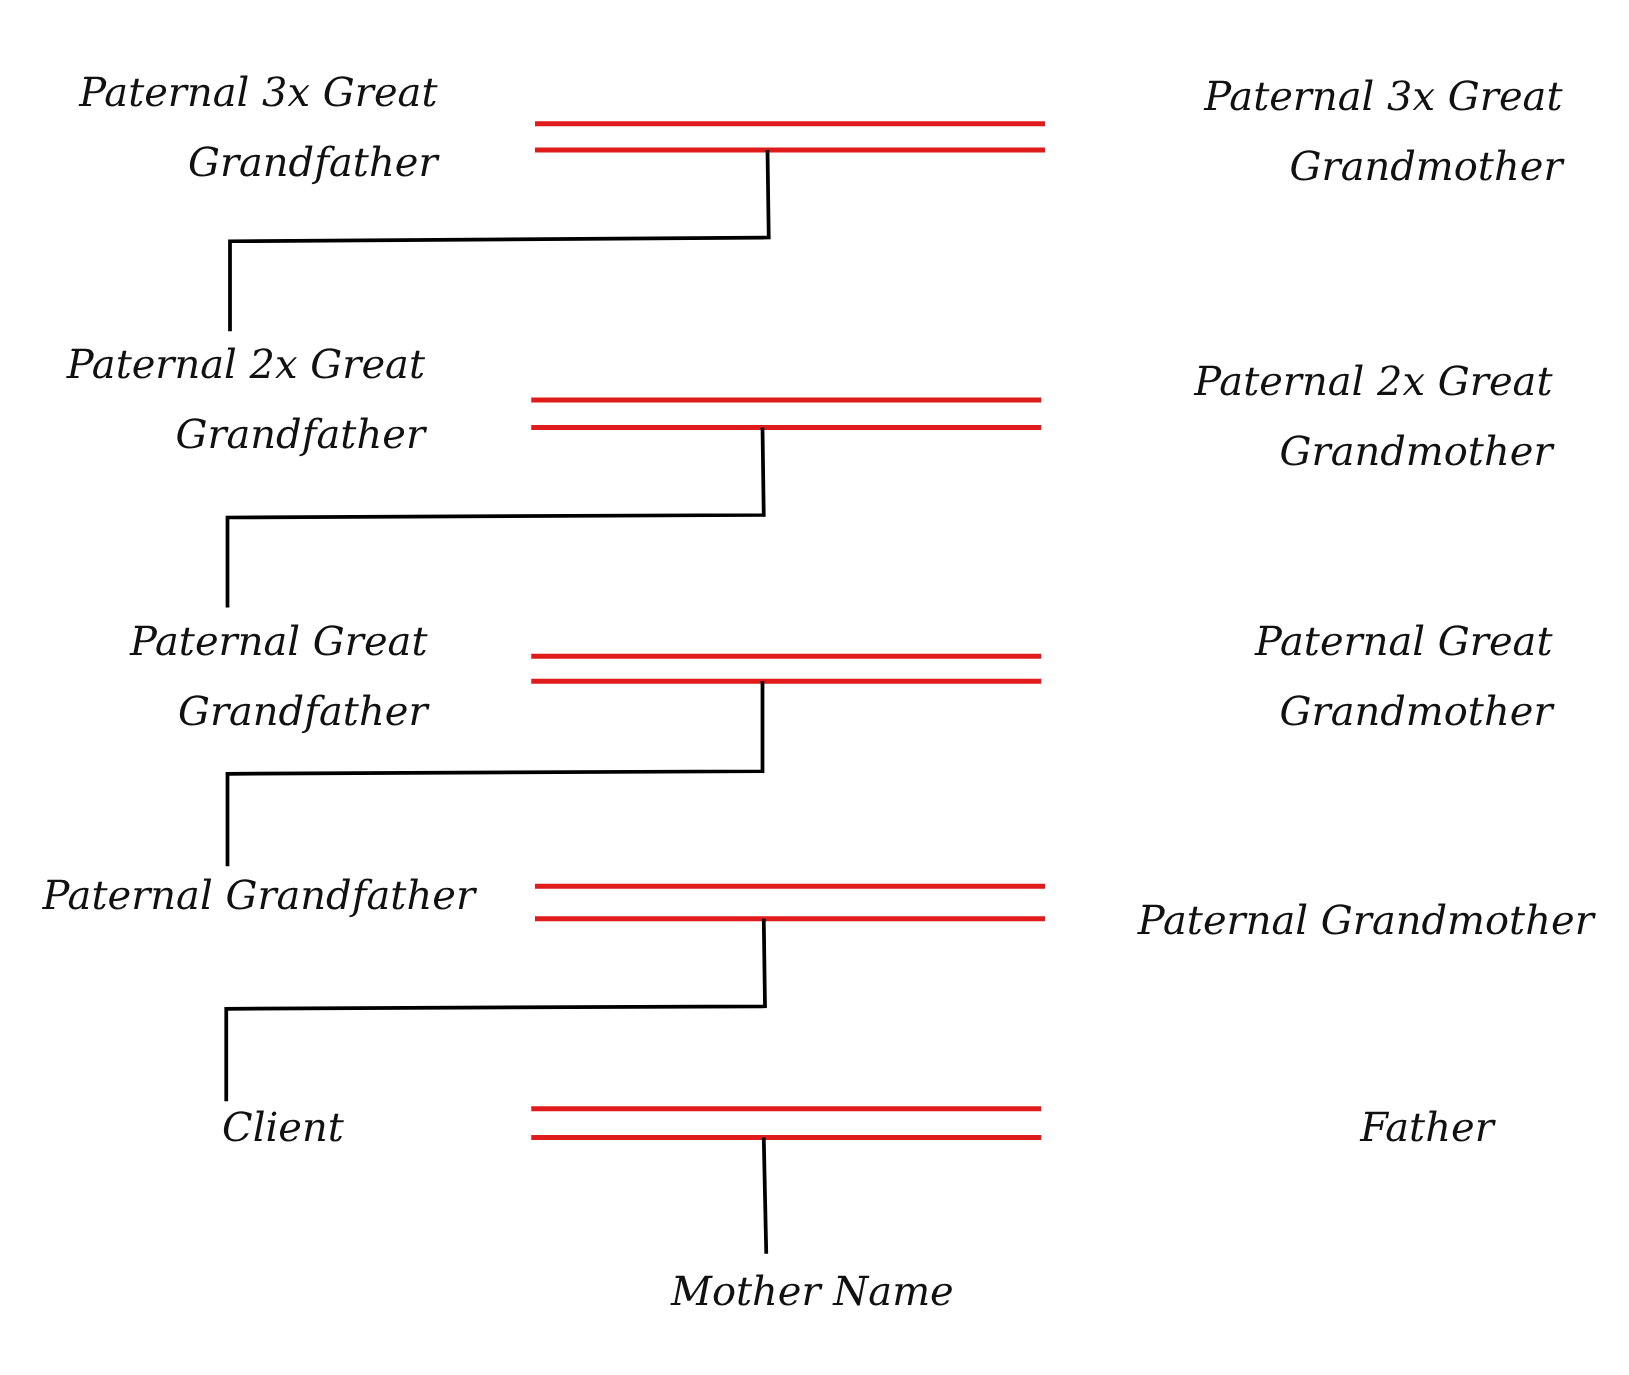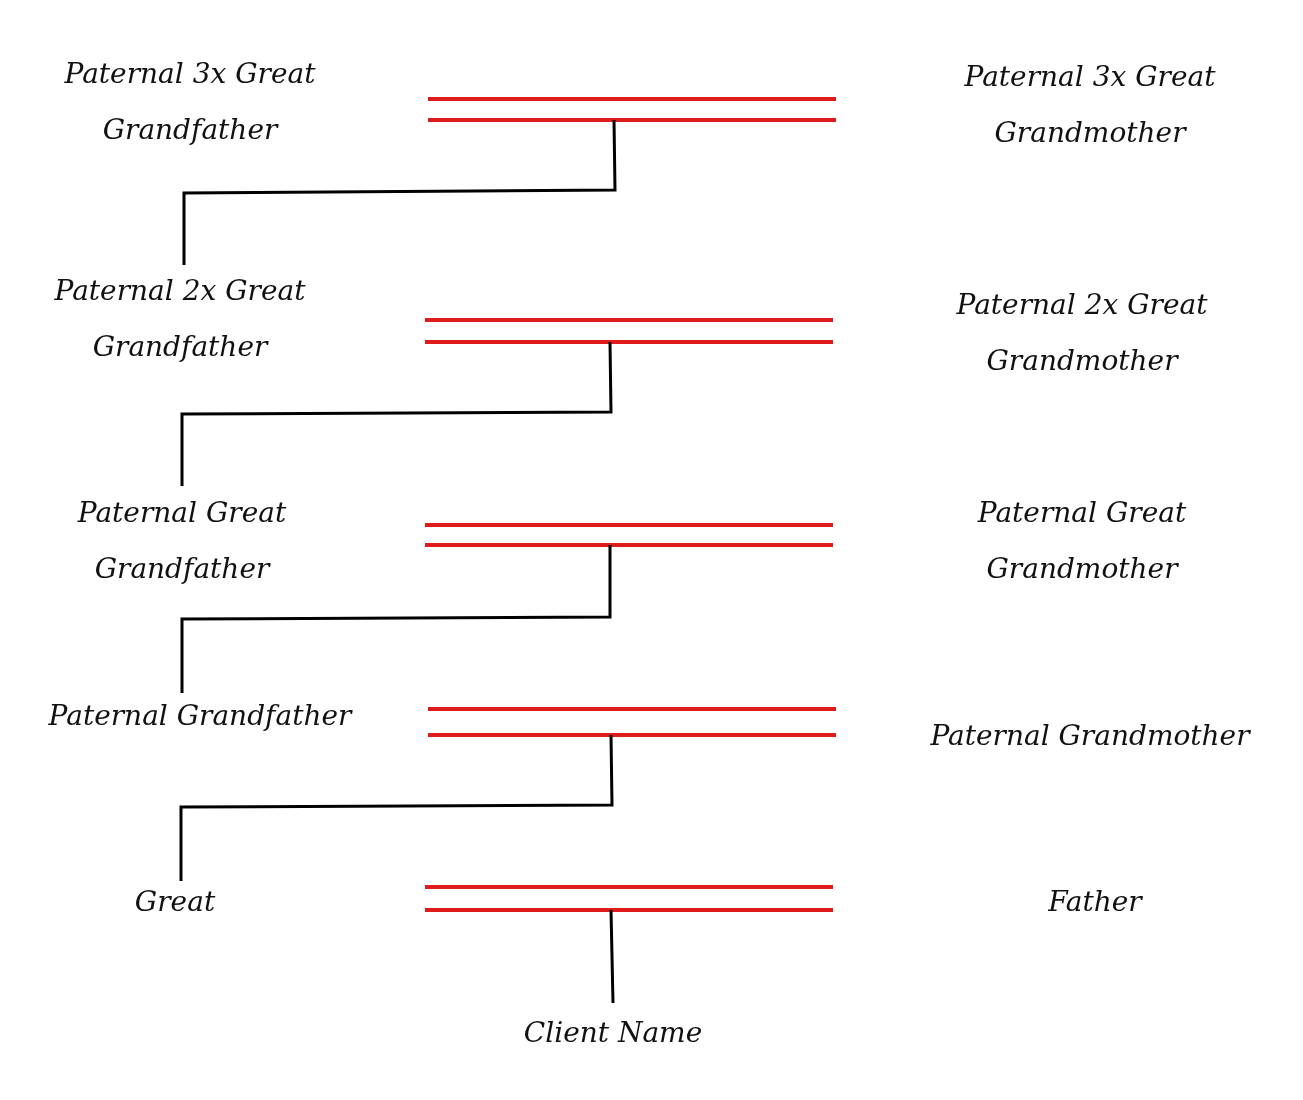--- a/index.html
+++ b/index.html
@@ -1,19 +1,19 @@
 <!DOCTYPE html>
 <html><head>
 <meta charset="utf-8">
 <style>
   html, body { margin:0; padding:0; background:#ffffff; }
   body { width:1303px; height:1100px; position:relative; overflow:hidden;
          font-family: "DejaVu Serif", "Liberation Serif", serif; }
-  .lbl { position:absolute; font-style:italic; font-size:28px; color:#111;
-         text-align:center; line-height:56px; white-space:nowrap; }
+  .lbl { position:absolute; font-style:italic; font-size:32px; color:#111;
+         text-align:right; line-height:56px; white-space:nowrap; }
   svg { position:absolute; left:0; top:0; }
 </style>
 </head>
 <body>
 
 <svg width="1303" height="1100">
   <g id="lines">
       <line x1="428" y1="99" x2="836" y2="99" stroke="#e01b1b" stroke-width="4"></line>
       <line x1="428" y1="120" x2="836" y2="120" stroke="#e01b1b" stroke-width="4"></line>
       <line x1="425" y1="320" x2="833" y2="320" stroke="#e01b1b" stroke-width="4"></line>
@@ -60,21 +60,21 @@
 </div>
 
 <div class="lbl" style="left:20px;top:688px;width:360px;font-style:italic;">
   <div>Paternal Grandfather</div>
 </div>
 <div class="lbl" style="left:905px;top:708px;width:370px;">
   <div>Paternal Grandmother</div>
 </div>
 
 <div class="lbl" style="left:75px;top:874px;width:200px;">
-  <div>Great</div>
+  <div>Client</div>
 </div>
 <div class="lbl" style="left:995px;top:874px;width:200px;">
   <div>Father</div>
 </div>
 
 <div class="lbl" style="left:463px;top:1005px;width:300px;">
-  <div>Client Name</div>
+  <div>Mother Name</div>
 </div>
 
 </body></html>

